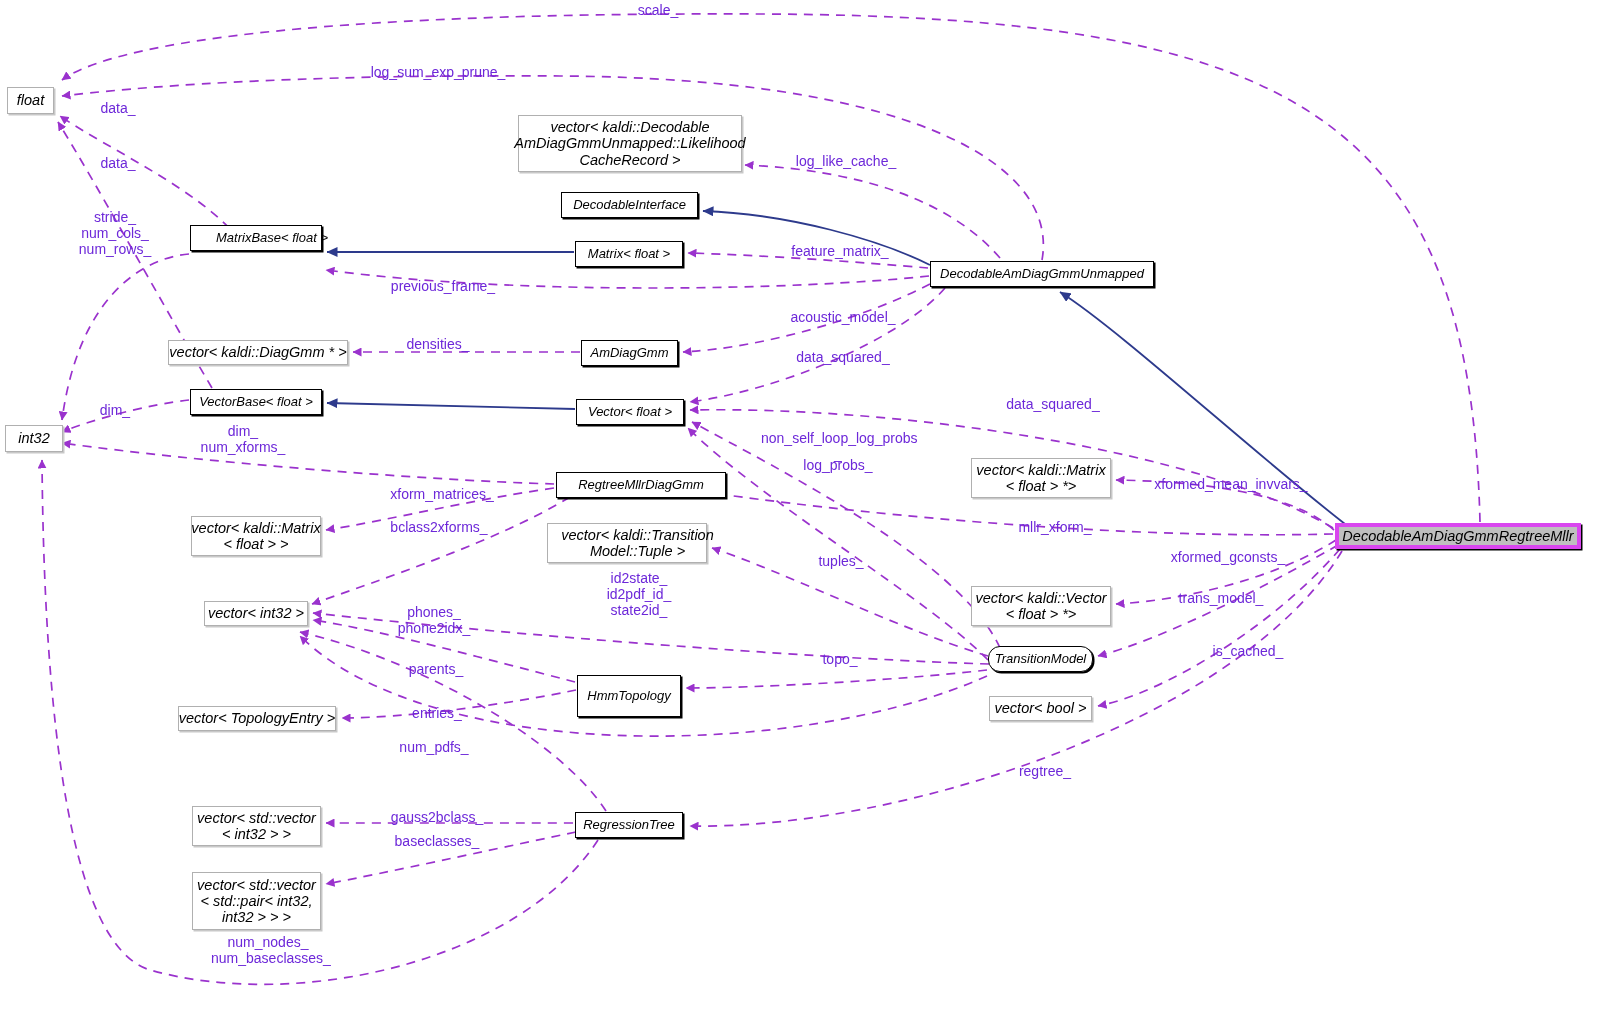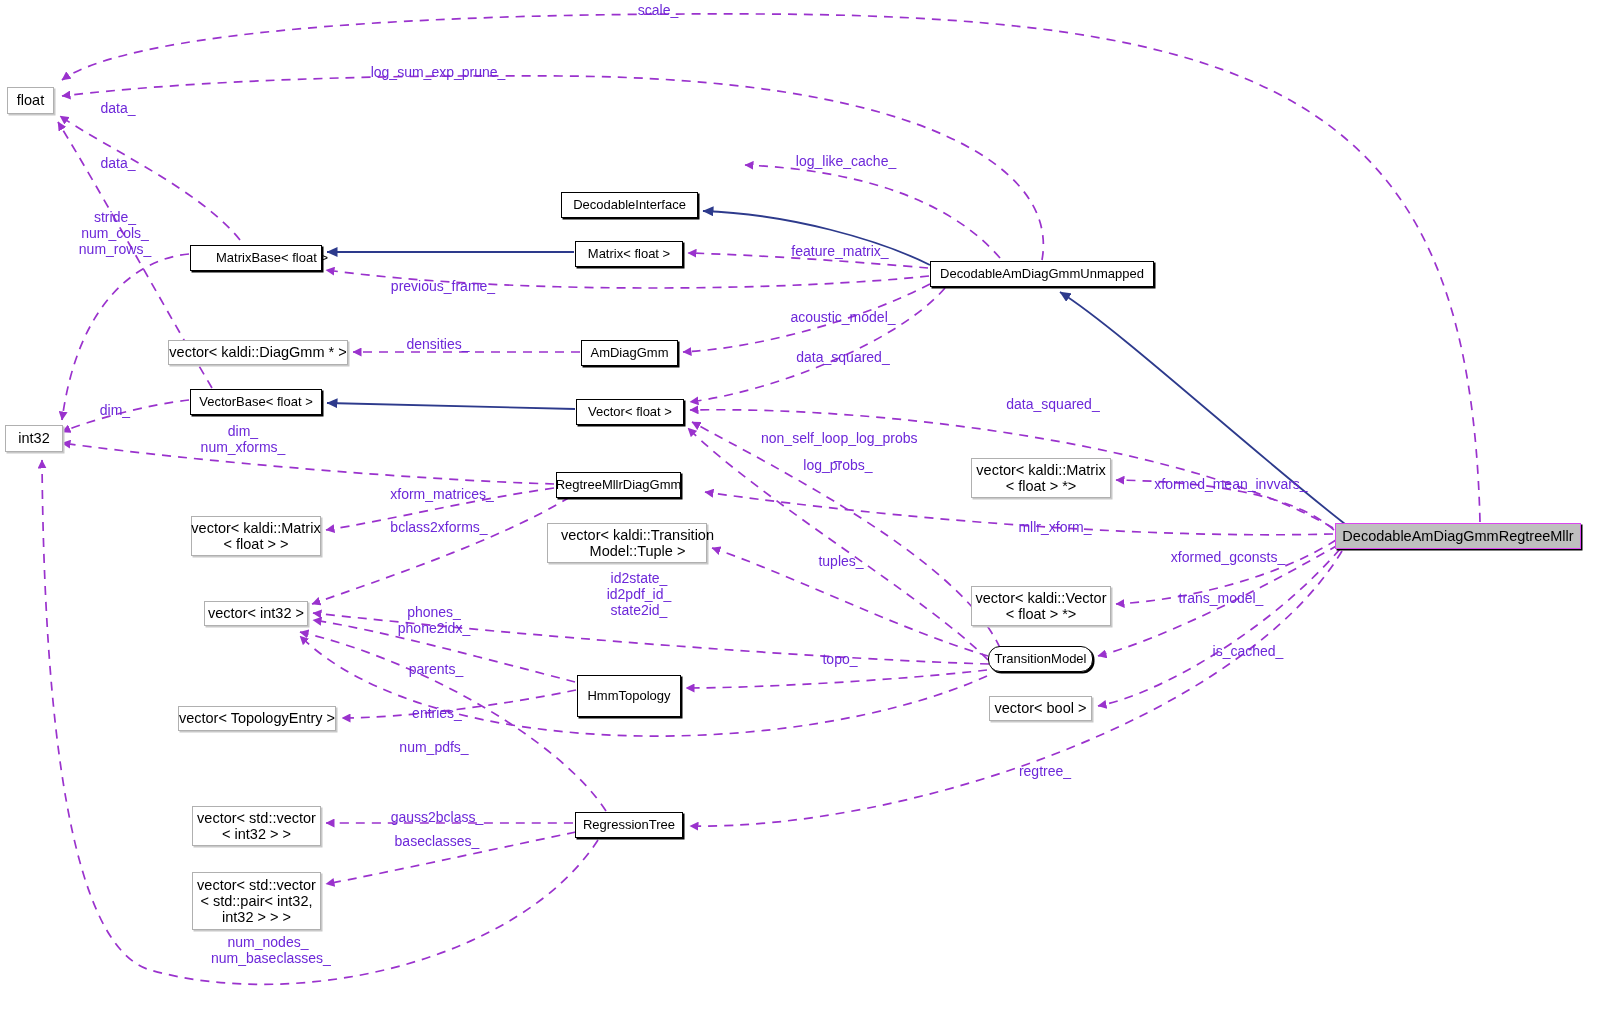--- a/index.html
+++ b/index.html
@@ -1,27 +1,27 @@
 <!DOCTYPE html>
 <html><head>
 <meta charset="utf-8">
 <style>
   html,body{margin:0;padding:0;background:#ffffff;}
   body{font-family:"Liberation Sans",sans-serif;}
   #canvas{position:relative;width:1617px;height:1029px;background:#fff;overflow:hidden;}
   svg.edges{position:absolute;left:0;top:0;width:1617px;height:1029px;pointer-events:none;}
 
   .node{position:absolute;box-sizing:border-box;display:flex;align-items:center;justify-content:center;
-        text-align:center;line-height:1.12;color:#000;white-space:pre;}
+        text-align:center;line-height:1.12;color:#000;white-space:pre;font-style:italic;}
   
   .node.cls{border:1px solid #000;background:#fff;box-shadow:1.5px 1.5px 0 0 #000;font-size:13px;}
   
   .node.tmpl{border:1px solid #b0b0b0;background:#fff;box-shadow:1.5px 1.5px 0 0 #c8c8c8;font-size:14.5px;}
   
-  .node.focus{border:1px solid #d946ef;background:#bfbfbf;box-shadow:1.5px 1.5px 0 0 #000;font-size:14.5px;}
+  .node.focus{border:4px solid #d946ef;background:#bfbfbf;box-shadow:1.5px 1.5px 0 0 #000;font-size:14.5px;}
 
   .edge-label{position:absolute;font-size:14px;color:#6d28d9;white-space:pre;text-align:center;line-height:1.15;}
 </style>
 </head>
 <body>
 
 <div id="canvas">
 
   <svg class="edges" viewBox="0 0 1617 1029">
     <defs>
@@ -107,31 +107,34 @@
     <g fill="none" stroke="#2d3a8c" stroke-width="1.8" marker-end="url(#ah-i)">
       <path d="M930,265 C880,240 790,214 703,211"></path>
       <path d="M1345,524 C1250,450 1120,330 1060,292"></path>
       <path d="M574,252 L327,252"></path>
       <path d="M575,409 L327,403"></path>
     </g>
   </svg>
 
   <div class="node tmpl" style="left: 7px; top: 87px; width: 47px; height: 27px;">float</div>
   <div class="node tmpl" style="left: 5px; top: 425px; width: 58px; height: 27px;">int32</div>
+  <div class="node tmpl" style="left: 518px; top: 115px; width: 224px; height: 57px;">vector&lt; kaldi::Decodable
+AmDiagGmmUnmapped::Likelihood
+CacheRecord &gt;</div>
   <div class="node cls" style="left: 561px; top: 192px; width: 137px; height: 26px;">DecodableInterface</div>
-  <div class="node cls" style="left: 190px; top: 245px; width: 132px; height: 26px; padding-left: 32px;">MatrixBase&lt; float &gt;</div>
+  <div class="node cls" style="left: 190px; top: 225px; width: 132px; height: 26px; padding-left: 32px;">MatrixBase&lt; float &gt;</div>
   <div class="node cls" style="left: 575px; top: 241px; width: 108px; height: 26px;">Matrix&lt; float &gt;</div>
   <div class="node cls" style="left: 930px; top: 261px; width: 224px; height: 26px;">DecodableAmDiagGmmUnmapped</div>
   <div class="node tmpl" style="left: 168px; top: 340px; width: 180px; height: 25px;">vector&lt; kaldi::DiagGmm * &gt;</div>
   <div class="node cls" style="left: 581px; top: 340px; width: 97px; height: 26px;">AmDiagGmm</div>
   <div class="node cls" style="left: 190px; top: 389px; width: 132px; height: 26px;">VectorBase&lt; float &gt;</div>
   <div class="node cls" style="left: 576px; top: 399px; width: 108px; height: 26px;">Vector&lt; float &gt;</div>
   <div class="node tmpl" style="left: 971px; top: 458px; width: 140px; height: 40px;">vector&lt; kaldi::Matrix
 &lt; float &gt; *&gt;</div>
-  <div class="node cls" style="left: 556px; top: 472px; width: 125px; height: 26px;">RegtreeMllrDiagGmm</div>
+  <div class="node cls" style="left: 556px; top: 472px; width: 170px; height: 26px;">RegtreeMllrDiagGmm</div>
   <div class="node tmpl" style="left: 191px; top: 516px; width: 130px; height: 40px;">vector&lt; kaldi::Matrix
 &lt; float &gt; &gt;</div>
   <div class="node tmpl" style="left: 547px; top: 523px; width: 160px; height: 40px; padding-left: 21px;">vector&lt; kaldi::Transition
 Model::Tuple &gt;</div>
   <div class="node focus" style="left: 1335px; top: 523px; width: 246px; height: 26px;">DecodableAmDiagGmmRegtreeMllr</div>
   <div class="node tmpl" style="left: 971px; top: 586px; width: 140px; height: 40px;">vector&lt; kaldi::Vector
 &lt; float &gt; *&gt;</div>
   <div class="node tmpl" style="left: 204px; top: 601px; width: 104px; height: 25px;">vector&lt; int32 &gt;</div>
   <div class="node cls" style="left: 988px; top: 646px; width: 105px; height: 26px; border-radius: 12px;">TransitionModel</div>
   <div class="node cls" style="left: 577px; top: 675px; width: 104px; height: 42px;">HmmTopology</div>

